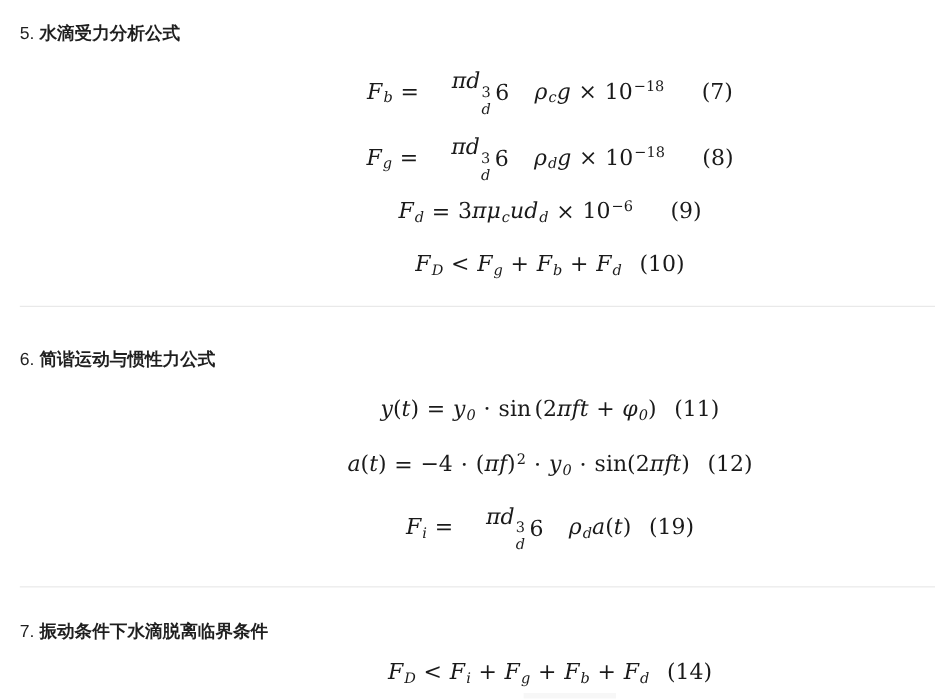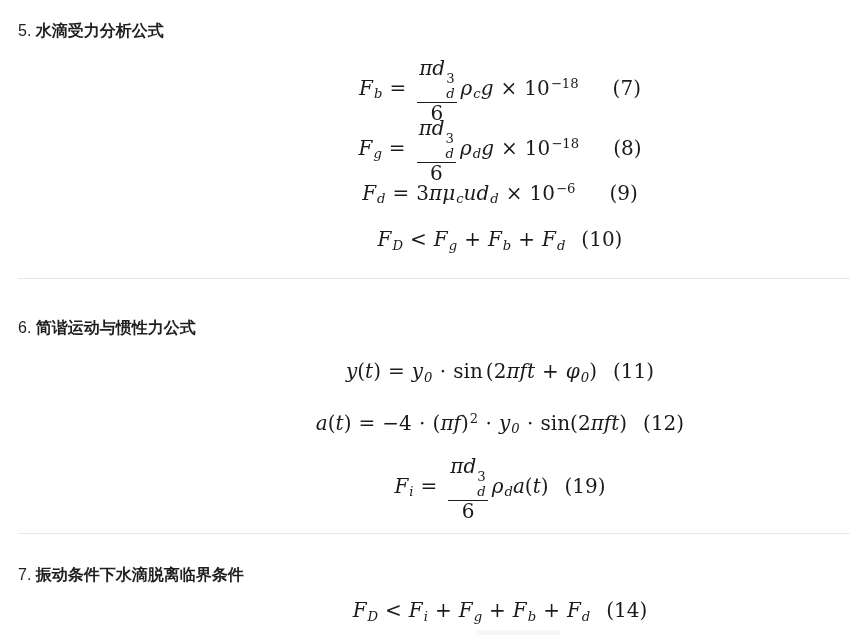--- a/index.html
+++ b/index.html
@@ -52,22 +52,22 @@
   .op { margin: 0 7px; }
   .msub { font-size: 0.66em; font-style: italic; vertical-align: -0.28em; margin-left: 1px; }
   .msup { font-size: 0.66em; font-style: normal; vertical-align: 0.5em; margin-left: 1px; }
   .ss {
     display: inline-flex; flex-direction: column; align-items: flex-start;
     font-size: 0.66em; line-height: 1.15; vertical-align: -0.62em; margin-left: 1px;
   }
   .ssup { font-style: normal; }
   .ssub { font-style: italic; }
   .frac {
-    display: inline-flex; flex-direction: column; align-items: center;
-    vertical-align: middle; margin: 0 4px; 
+    display: inline-flex; flex-direction: row; align-items: center;
+    vertical-align: middle; margin: 0 21px; 
   }
   .fnum { line-height: 1.25; padding: 0 2px; }
   .fden { line-height: 1.0; padding: 0 2px; }
   .fbar { height: 1px; background: #1a1a1a; align-self: stretch; }
   .spacer { display: inline-block; }
 
   .partial-bar {
     position: absolute;
     left: 476px; top: 630px;
     width: 84px; height: 5px;

